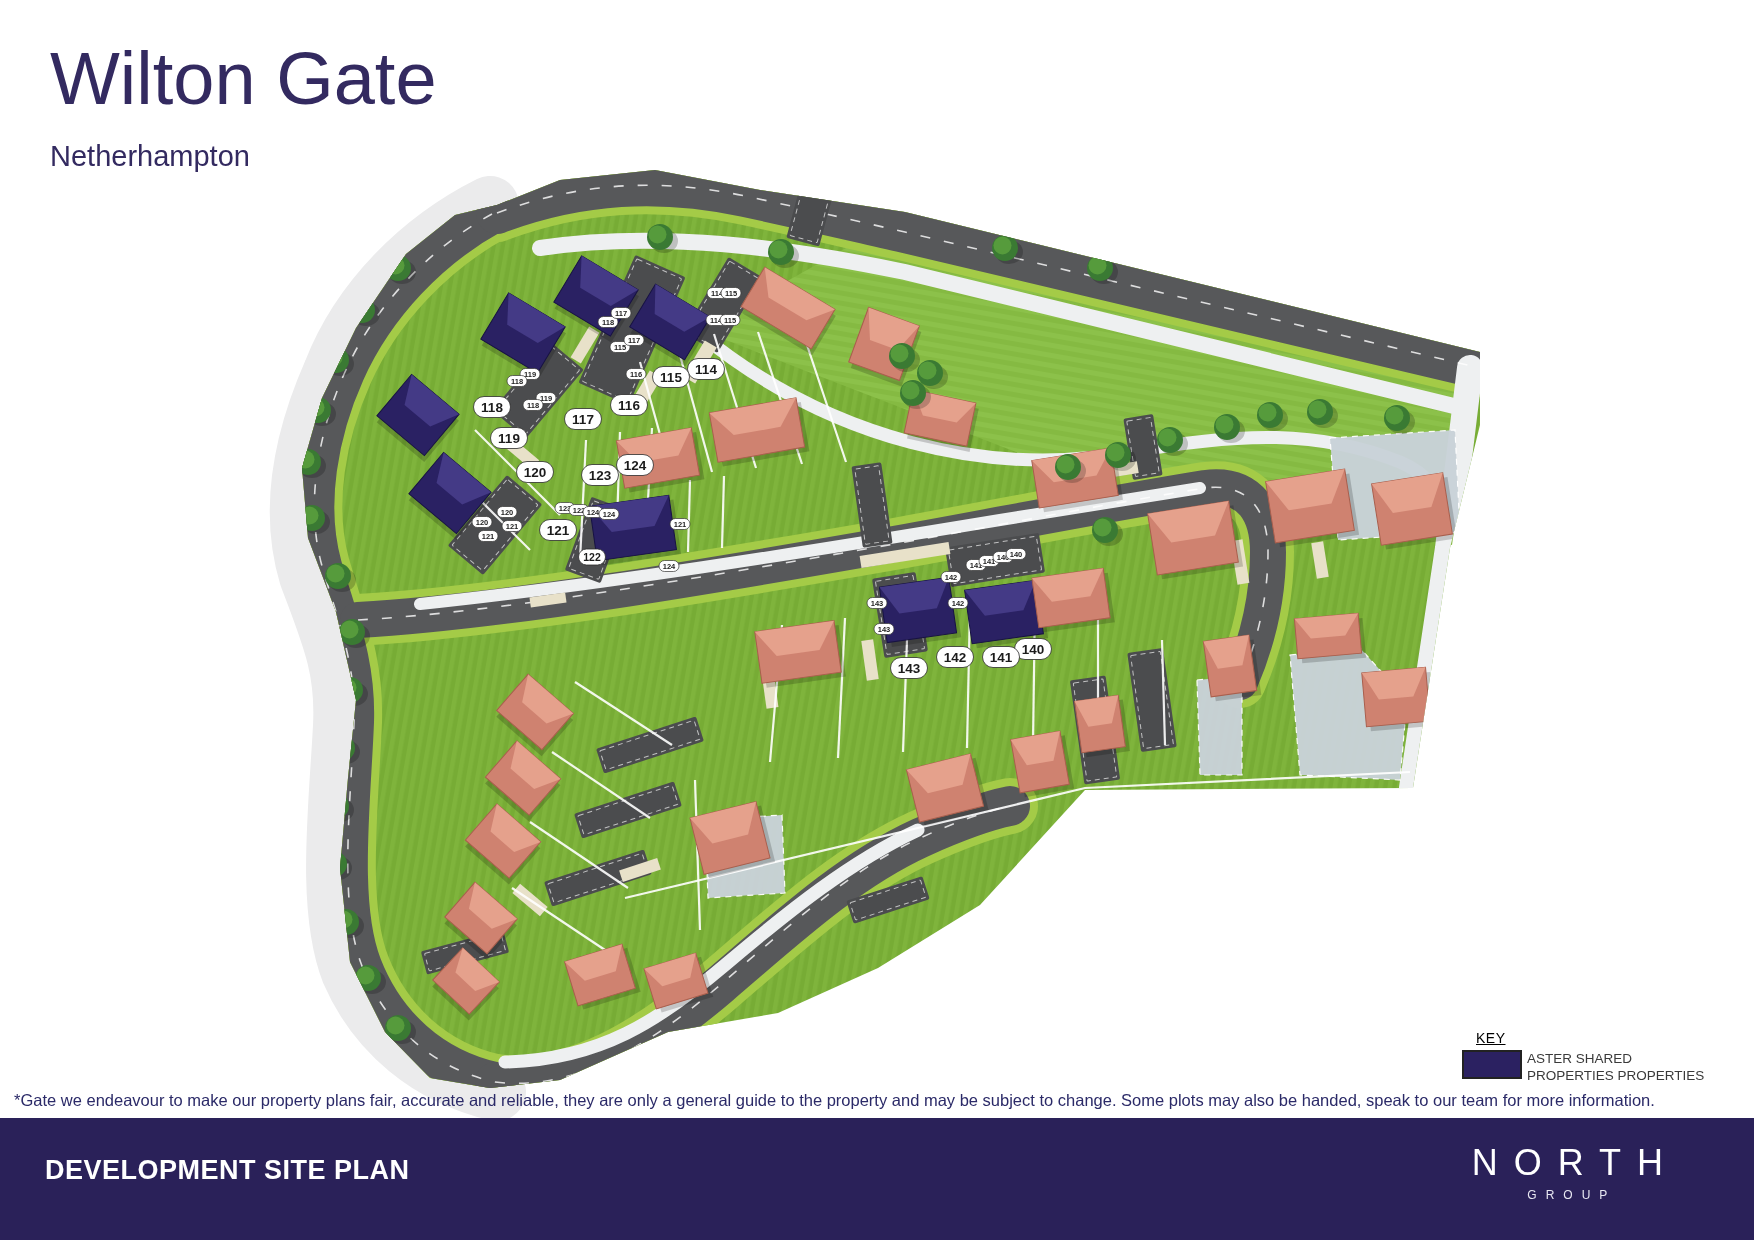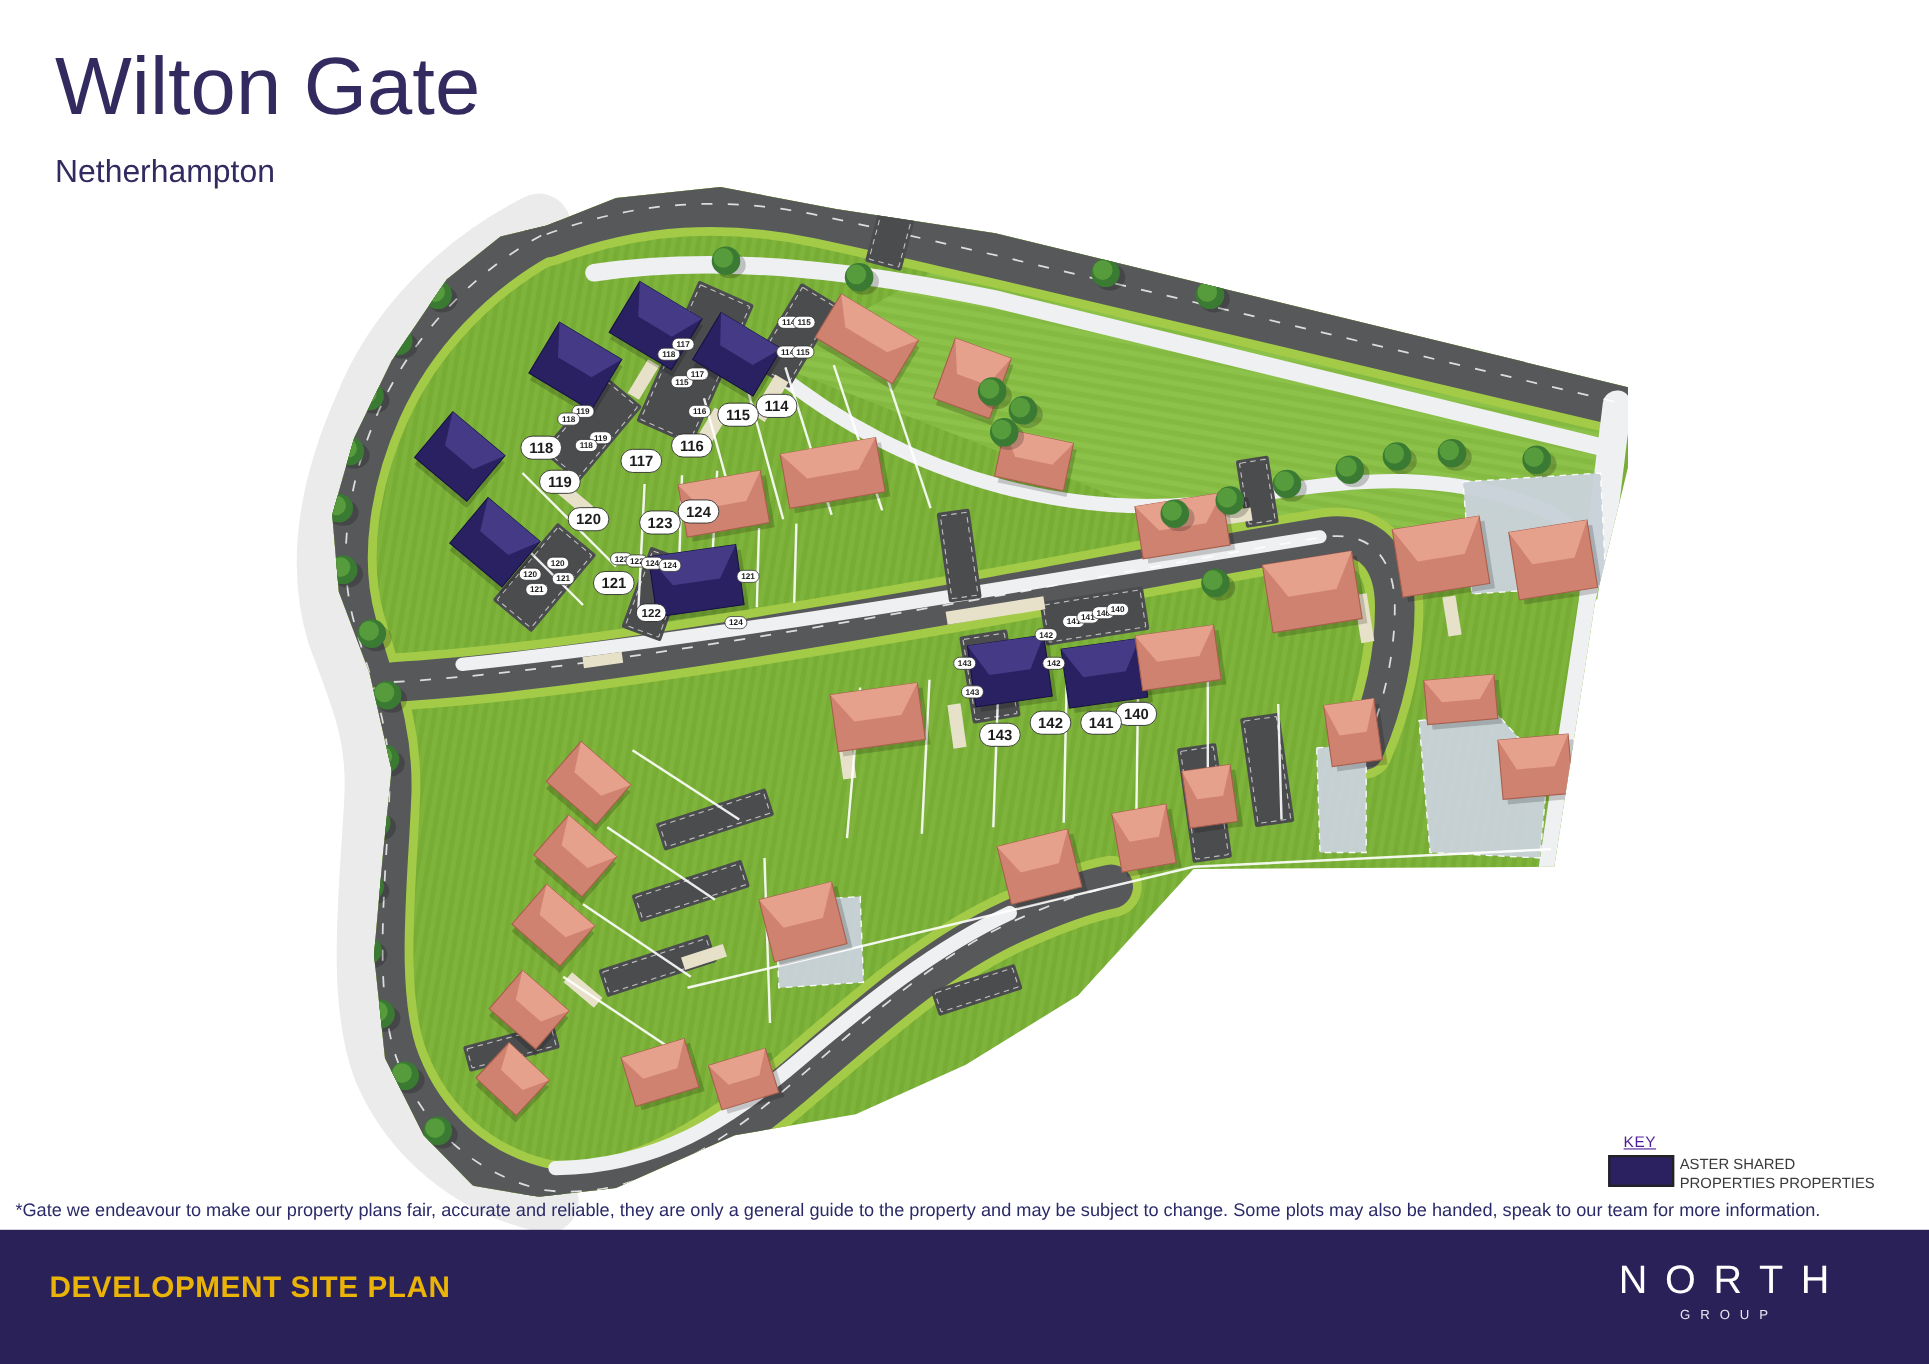--- a/index.html
+++ b/index.html
@@ -9,30 +9,30 @@
   .hdr{position:absolute;left:50px;top:40px;z-index:5;}
   .hdr .title{font-size:74px;font-weight:400;color:#332a60;letter-spacing:0px;line-height:1.05;}
   .hdr .subtitle{font-size:29px;font-weight:400;color:#332a60;margin-top:22px;}
   
   .north{position:absolute;left:1568px;top:88px;width:130px;text-align:center;z-index:5;}
   .north .lbl{color:#29a8e0;font-size:18px;letter-spacing:1.5px;margin-top:6px;font-weight:400;}
   
   svg.plan{position:absolute;left:0;top:0;z-index:1;}
   
   .key{position:absolute;left:1462px;top:1030px;width:270px;z-index:5;font-family:"Liberation Sans",sans-serif;}
-  .key .kh{font-size:14px;color:#4c1d95;margin-left:14px;text-decoration:underline;letter-spacing:.5px;}
+  .key .kh{font-size:14px;color:#000000;margin-left:14px;text-decoration:underline;letter-spacing:.5px;}
   .key .row{display:flex;align-items:flex-start;margin-top:4px;}
   .key .swatch{width:56px;height:25px;background:#2b2161;border:2px solid #222;flex:none;}
   .key .ktxt{font-size:13.5px;color:#3a3a3a;line-height:1.25;margin-left:5px;margin-top:1px;}
   
   .disc{position:absolute;left:14px;top:1091px;width:1720px;font-size:16.5px;color:#2b2a68;z-index:5;}
   
   .footer{position:absolute;left:0;top:1118px;width:1754px;height:122px;background:#2a2159;z-index:6;
           display:flex;align-items:center;justify-content:space-between;}
-  .footer .ftitle{color:#eab308;font-size:27px;font-weight:700;letter-spacing:.5px;margin-left:45px;margin-top:-18px;}
+  .footer .ftitle{color:#ffffff;font-size:27px;font-weight:700;letter-spacing:.5px;margin-left:45px;margin-top:-18px;}
   .footer .brand{margin-right:75px;text-align:center;margin-top:-14px;}
   .footer .brand .a{color:#fff;font-size:36px;font-weight:400;letter-spacing:16px;text-indent:16px;}
   .footer .brand .g{color:#e8e8f2;font-size:12px;letter-spacing:9px;margin-top:4px;text-indent:9px;text-align:center;}
 </style>
 </head>
 <body>
 
 <div class="page">
 
   <svg class="plan" width="1754" height="1240" viewBox="0 0 1754 1240" aria-hidden="true">

